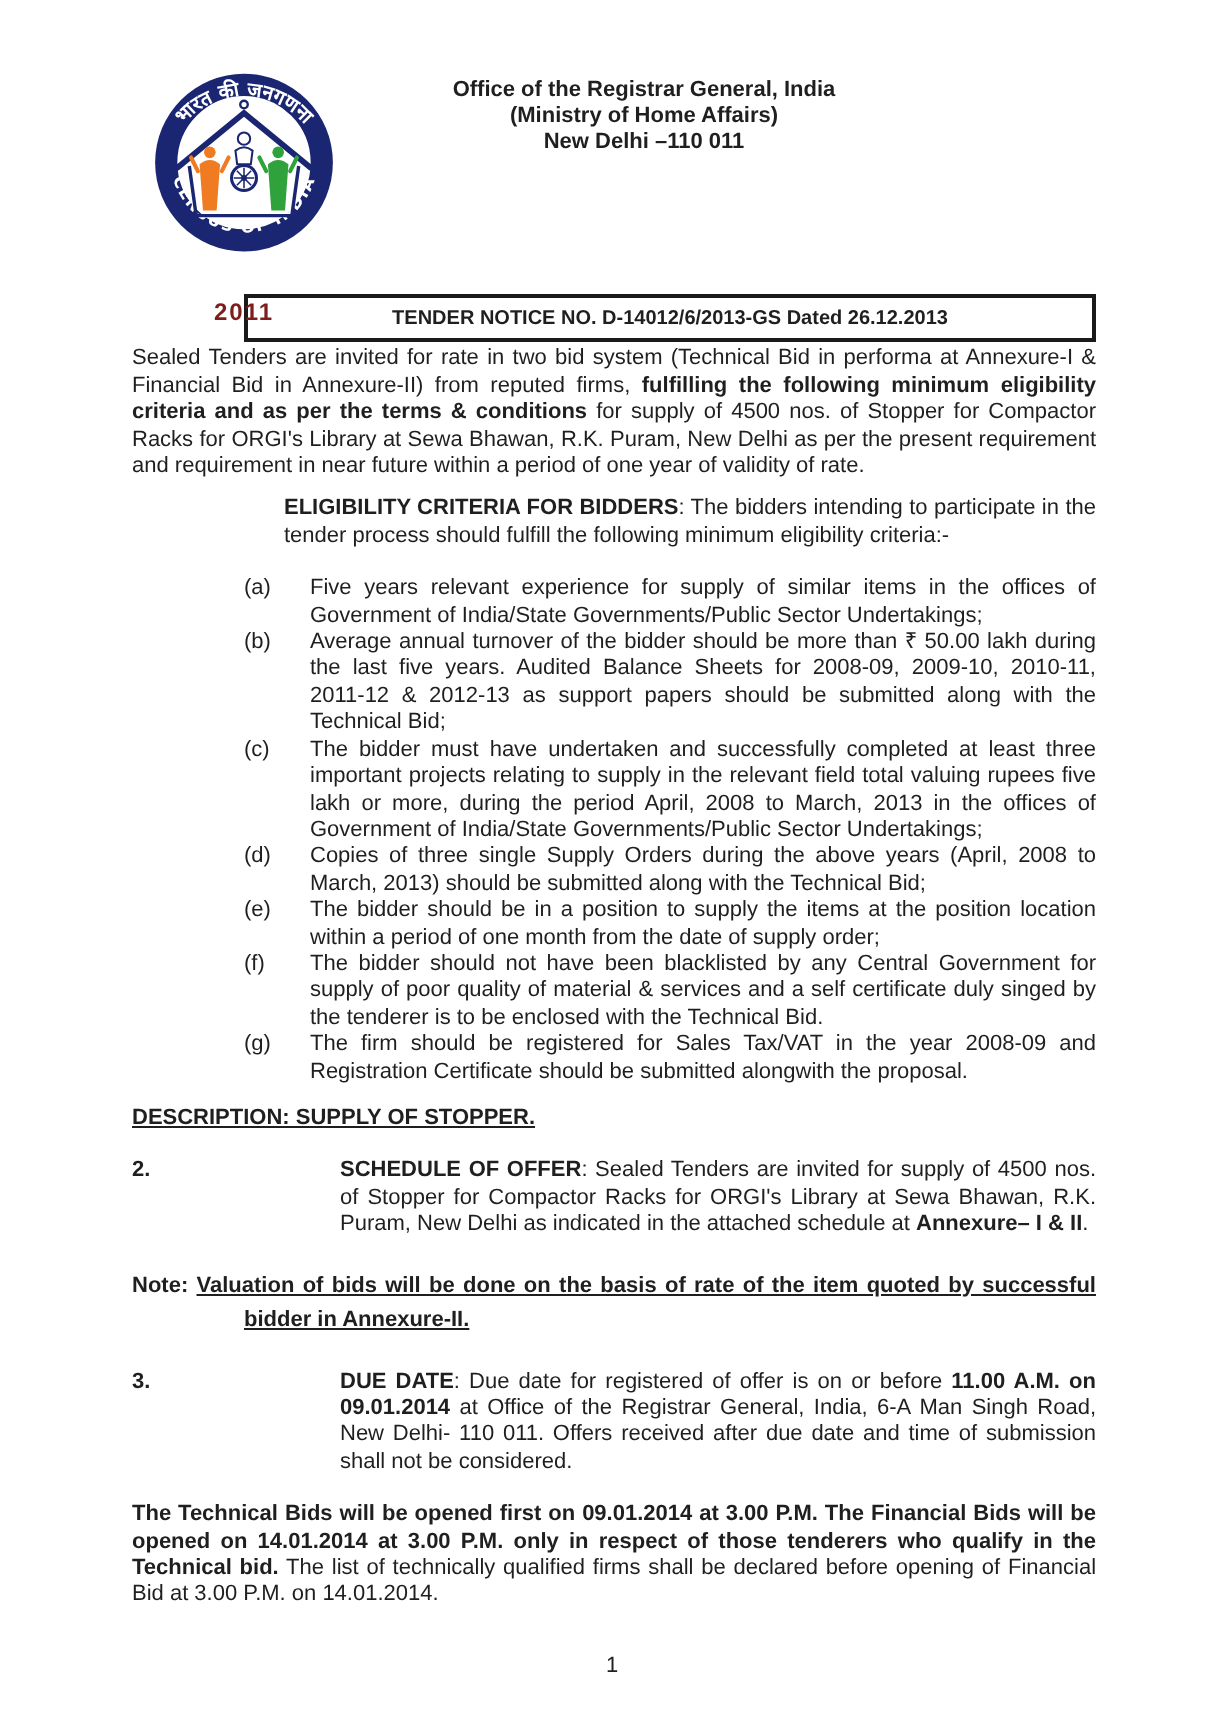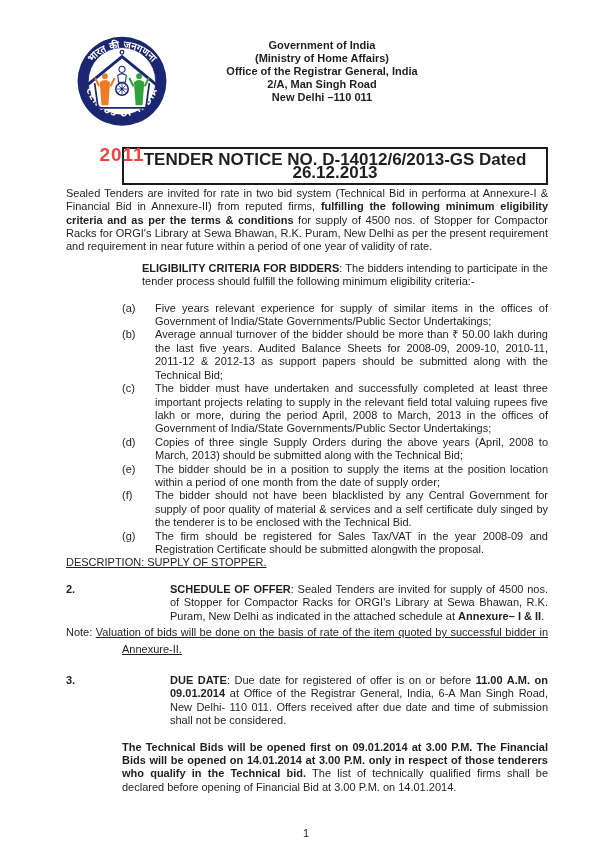--- a/index.html
+++ b/index.html
@@ -9,52 +9,52 @@
     background:#ffffff;
     color:#1f1f1f;
     font-family:"Liberation Sans", sans-serif;
     font-size:11px;
     line-height:13.4px;
     overflow:hidden;
     margin:0 auto;
   }
   .header { position:relative; height:147px; }
   .logo-wrap { position:absolute; left:74px; top:34px; width:96px; text-align:center; }
-  .logo-year { font-weight:bold; color:#ef4444; font-size:19px; letter-spacing:1px; line-height:16px; }
+  .logo-year { font-weight:bold; color:#7f1d1d; font-size:12px; letter-spacing:1px; line-height:16px; }
   .head-lines { padding-top:39px; margin-left:32px; text-align:center; font-weight:bold; font-size:11px; line-height:13px; }
   .body-col { margin:0 64px 0 66px; }
   .notice-box {
     margin-left:56px;
     border:2px solid #1a1a1a;
     text-align:center;
     font-weight:bold;
-    font-size:17px;
+    font-size:10px;
     padding:4px 2px 3px;
   }
   .para { text-align:justify; }
   .p-intro { margin-top:2px; }
   .p-elig { margin-top:8px; margin-left:76px; }
   .list { margin-top:13px; margin-left:56px; }
   .list-item { display:flex; }
   .li-label { width:33px; flex-shrink:0; }
   .li-text { flex:1; text-align:justify; }
-  .desc-head { font-weight:normal; }
+  .desc-head { margin-top:10px; font-weight:bold; }
   .desc-head span { text-decoration:underline; }
   .num-para { display:flex; margin-top:13px; }
   .num-para .num { width:56px; flex-shrink:0; font-weight:bold; }
   .num-para .ptext { flex:1; text-align:justify;margin-left:48px; }
   .note-para {
-    margin-top:1px;
+    margin-top:15px;
     padding-left:56px; text-indent:-56px;
     text-align:justify;
     line-height:17px;
-    font-weight:normal;
+    font-weight:bold;
   }
   .note-para .note-underline { text-decoration:underline; }
-  .p-tech { margin-top:13px; margin-left:56px; }
+  .p-tech { margin-top:13px; }
   b { font-weight:bold; }
   .footer-pageno {
     position:absolute; bottom:24px; left:0; width:100%;
     text-align:center; font-size:11px;
   }
 </style>
 </head>
 <body>
 
 <div class="page">
@@ -92,24 +92,22 @@
         <path d="M50,48 Q55,44 60,48 L59,56 L51,56 Z" fill="#ffffff" stroke="#1b2672" stroke-width="1.2"></path>
         <circle cx="55" cy="64" r="8.2" fill="#1b2672"></circle>
         <circle cx="55" cy="64" r="6.4" fill="#ffffff"></circle>
         <path d="M55,58 L55,70 M49,64 L61,64 M50.8,59.8 L59.2,68.2 M59.2,59.8 L50.8,68.2" stroke="#1b2672" stroke-width="0.9"></path>
         <circle cx="55" cy="64" r="1.7" fill="#1b2672"></circle>
       </svg>
       <div class="logo-year">2011</div>
     </div>
 
     <div class="head-lines">
-      <div>Government of India</div>
+      <div>Office of the Registrar General, India</div>
       <div>(Ministry of Home Affairs)</div>
-      <div>Office of the Registrar General, India</div>
-      <div>2/A, Man Singh Road</div>
       <div>New Delhi –110 011</div>
     </div>
   </div>
 
   <div class="body-col">
 
     <div class="notice-box">
       <span>TENDER NOTICE NO. D-14012/6/2013-GS Dated 26.12.2013</span>
     </div>
 

